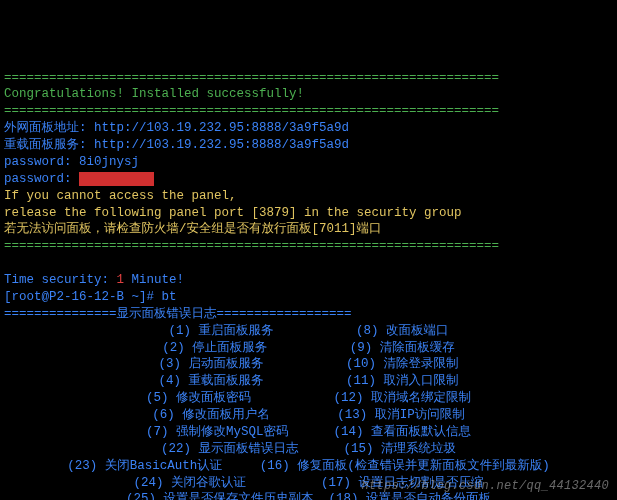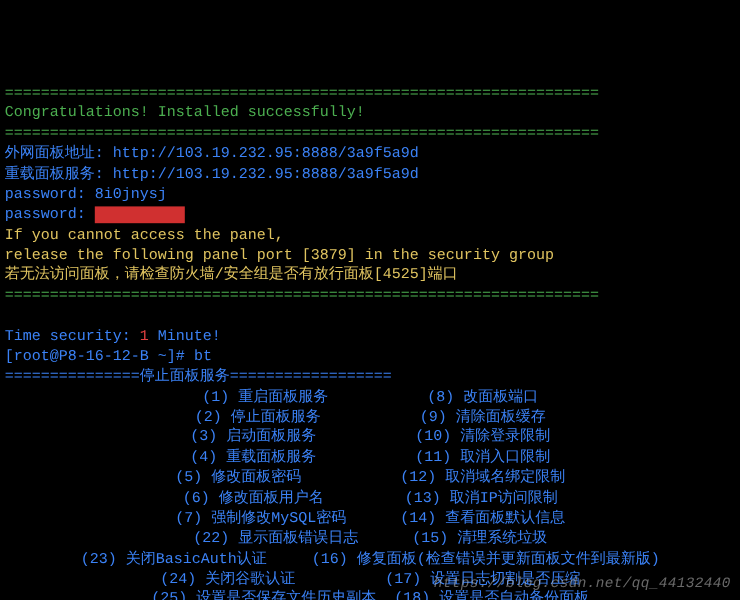--- a/index.html
+++ b/index.html
@@ -40,26 +40,26 @@
 
 <span class="green">==================================================================</span>
 <span class="green">Congratulations! Installed successfully!</span>
 <span class="green">==================================================================</span>
 <span><span class="white">外网面板地址: </span><span class="white">http://103.19.232.95:8888/3a9f5a9d</span></span>
 <span><span class="white">重载面板服务: </span><span class="white">http://103.19.232.95:8888/3a9f5a9d</span></span>
 <span><span class="white">password: </span><span class="white">8i0jnysj</span></span>
 <span><span class="white">password: </span><span class="red-bg">          </span></span>
 <span class="yellow">If you cannot access the panel,</span>
 <span class="yellow">release the following panel port [3879] in the security group</span>
-<span class="yellow">若无法访问面板，请检查防火墙/安全组是否有放行面板[4525]端口</span>
+<span class="yellow">若无法访问面板，请检查防火墙/安全组是否有放行面板[7011]端口</span>
 <span class="green">==================================================================</span>
 
 <span><span class="white">Time security: </span><span class="red">1</span><span class="white"> Minute!</span></span>
-<span><span class="white">[root@P8-16-12-B </span><span class="white">~</span><span class="white">]# </span><span class="white">bt</span></span>
-<span><span class="white">===============</span><span class="white">停止面板服务</span><span class="white">==================</span></span>
+<span><span class="white">[root@P2-16-12-B </span><span class="white">~</span><span class="white">]# </span><span class="white">bt</span></span>
+<span><span class="white">===============</span><span class="white">显示面板错误日志</span><span class="white">==================</span></span>
 <div id="menu" class="white">(1) 重启面板服务           (8) 改面板端口
 (2) 停止面板服务           (9) 清除面板缓存
 (3) 启动面板服务           (10) 清除登录限制
 (4) 重载面板服务           (11) 取消入口限制
 (5) 修改面板密码           (12) 取消域名绑定限制
 (6) 修改面板用户名         (13) 取消IP访问限制
 (7) 强制修改MySQL密码      (14) 查看面板默认信息
 (22) 显示面板错误日志      (15) 清理系统垃圾
 (23) 关闭BasicAuth认证     (16) 修复面板(检查错误并更新面板文件到最新版)
 (24) 关闭谷歌认证          (17) 设置日志切割是否压缩

